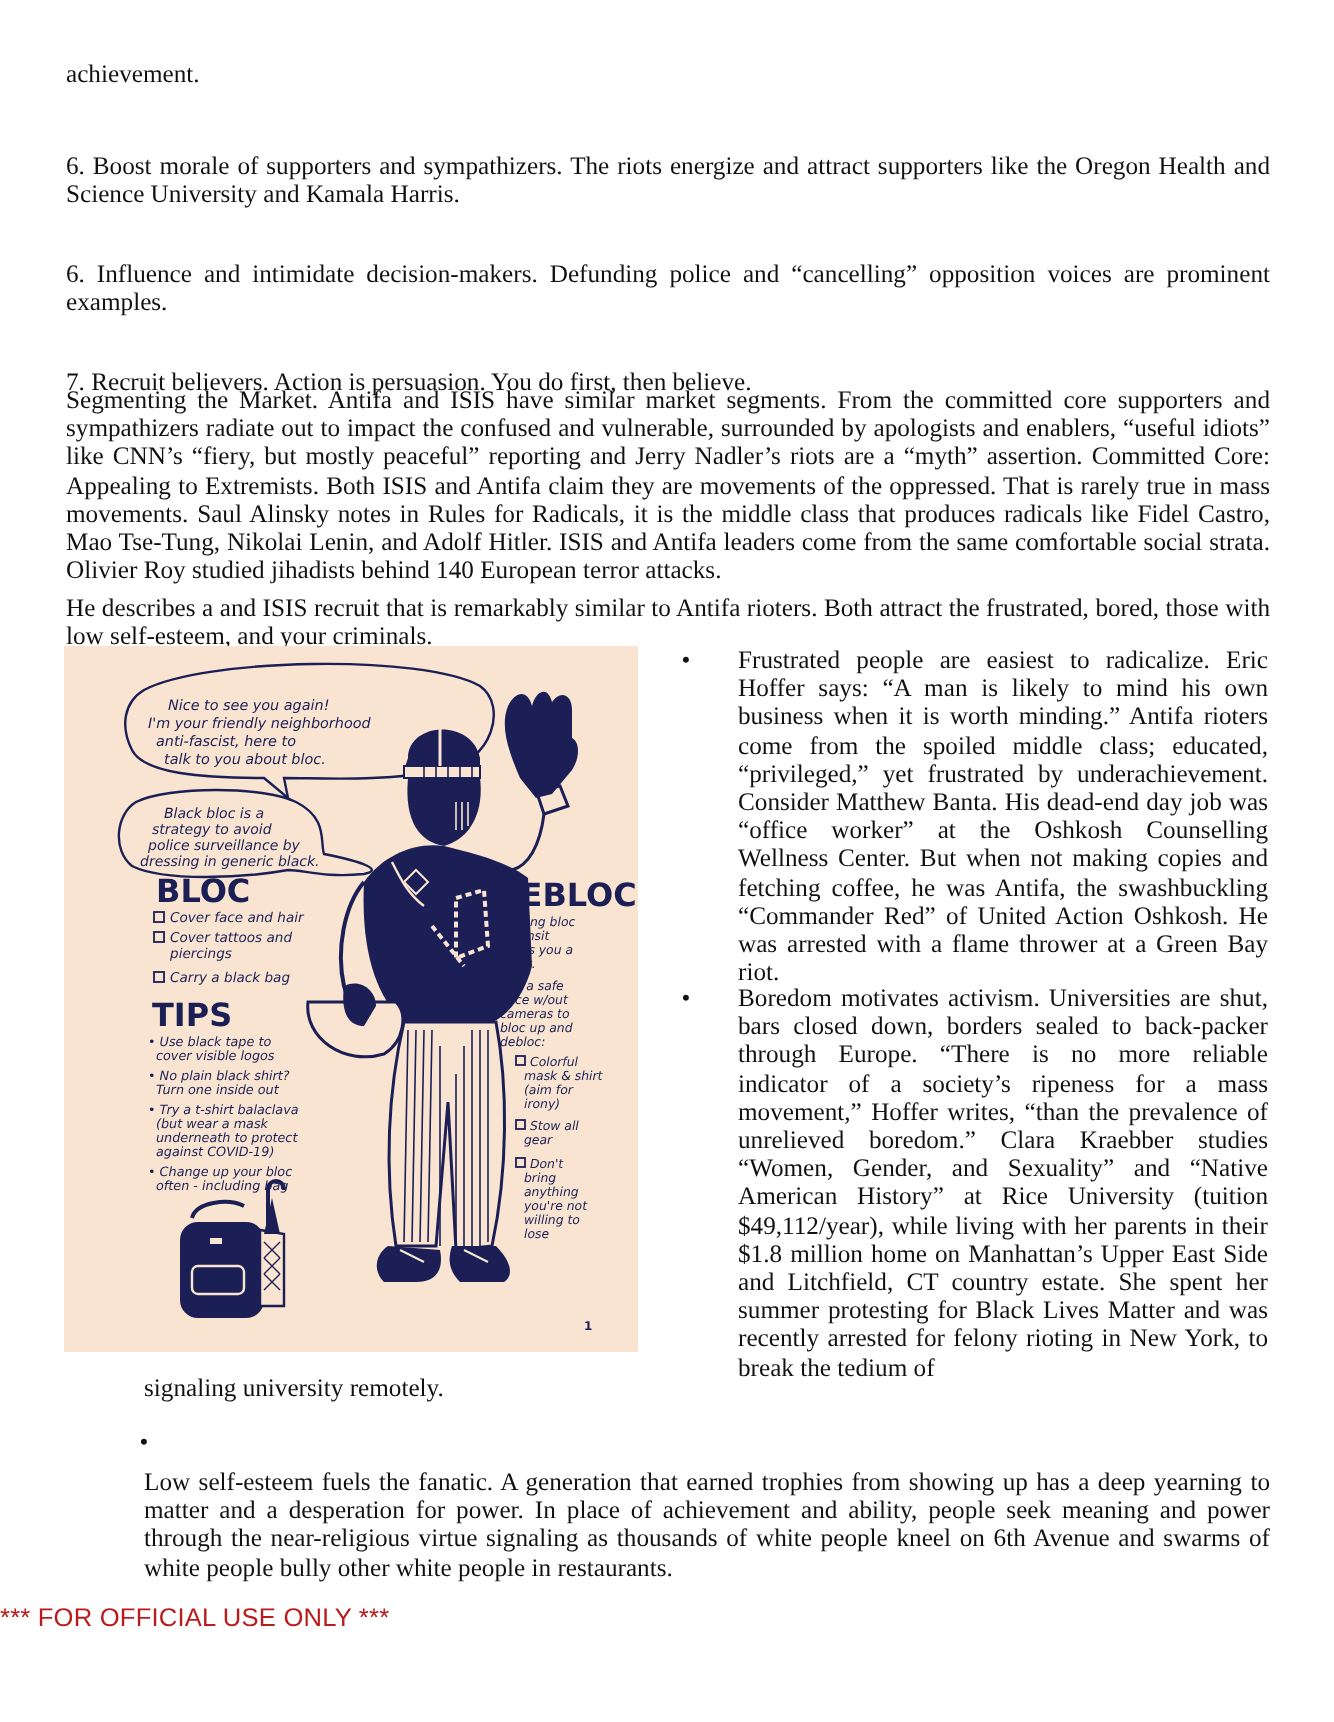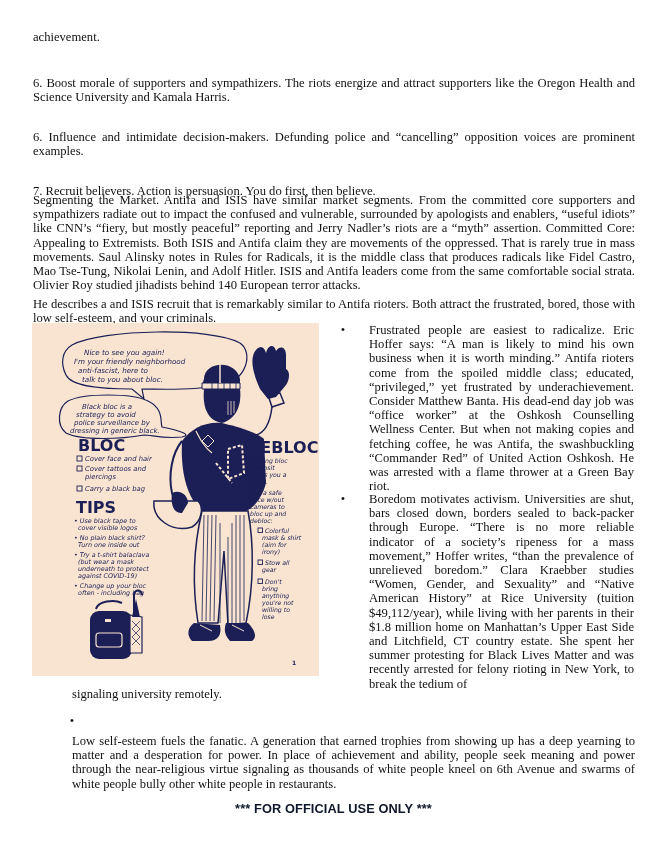--- a/index.html
+++ b/index.html
@@ -33,23 +33,23 @@
   #b1 { top: 323px; }
   #b2 { top: 492px; }
 
   .wrap-tail { position: absolute; left: 72px; top: 687px; margin: 0; }
 
   #b3 { position: absolute; left: 66px; top: 714px; width: 569px; padding-left: 0; }
   #b3 .bullet-dot { left: 0; }
   .b3-text { position: absolute; left: 6px; top: 0; width: 563px; text-align: justify; margin-top: 20px; }
 
   .footer {
-    position: absolute; top: 802px; left: 0; width: 667px; text-align: center;
-    font-family: "Liberation Sans", "DejaVu Sans", sans-serif; font-weight: bold;
-    color: #0f172a; font-size: 12.8px; letter-spacing: 0.1px;
+    position: absolute; top: 802px; left: 0; width: 667px; 
+    font-family: "Liberation Sans", "DejaVu Sans", sans-serif; font-weight: normal;
+    color: #b91c1c; font-size: 12.8px; letter-spacing: 0.1px;
   }
 </style>
 </head>
 <body>
 
 <div>
 
   <p class="para" id="p-unc" style="left:33px">achievement.</p>
   <p class="para" id="p-5" style="left:33px">6. Boost morale of supporters and sympathizers. The riots energize and attract supporters like the Oregon Health and Science University and Kamala Harris.</p>
   <p class="para" id="p-6" style="left:33px">6. Influence and intimidate decision-makers. Defunding police and “cancelling” opposition voices are prominent examples.</p>

